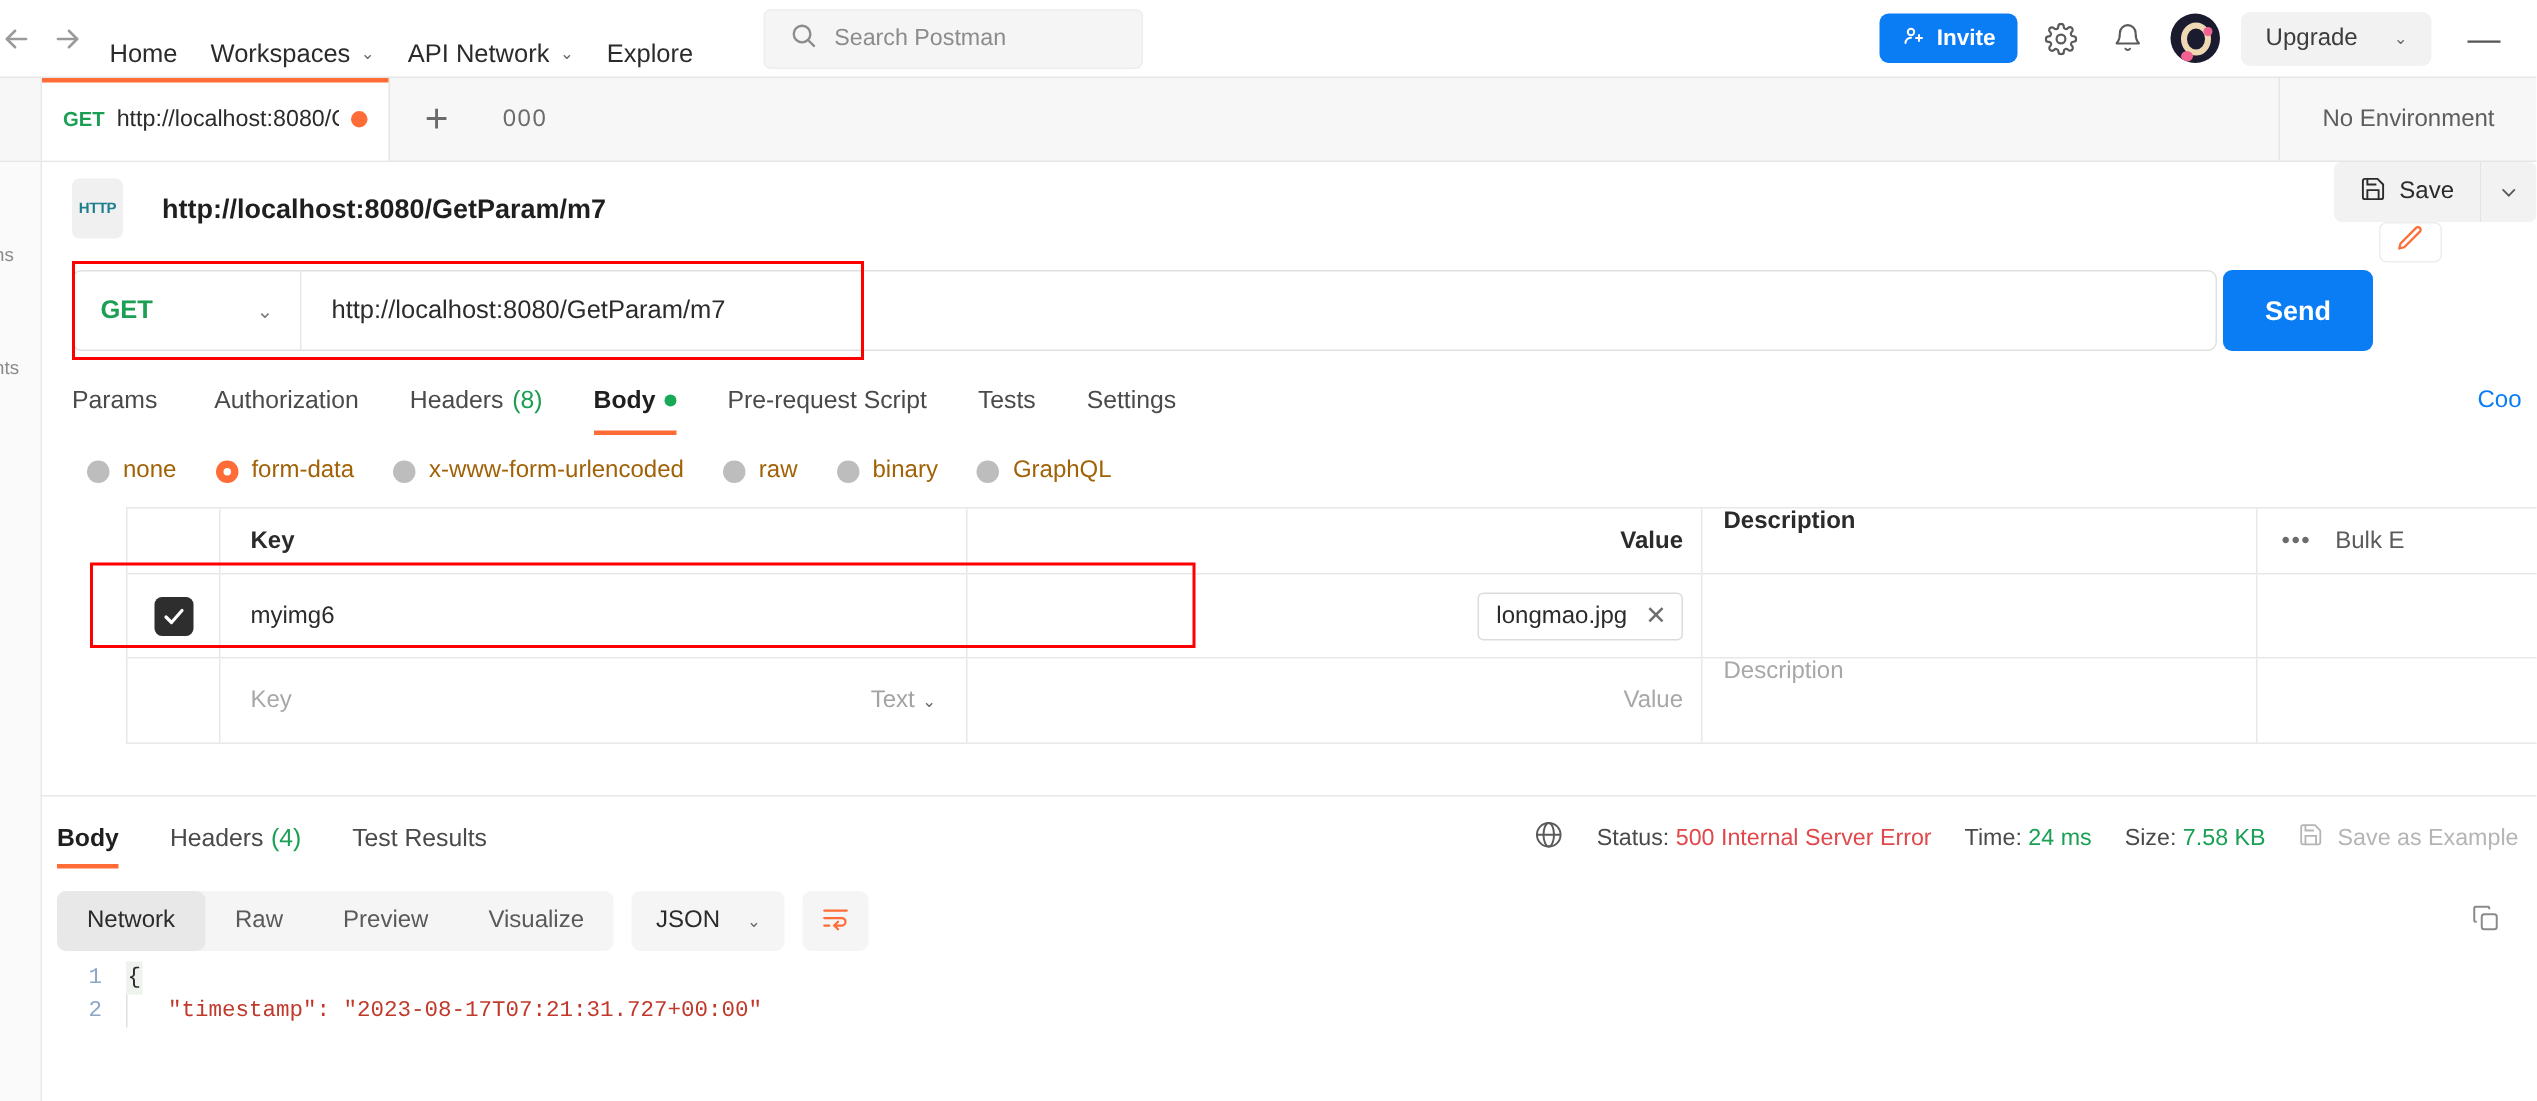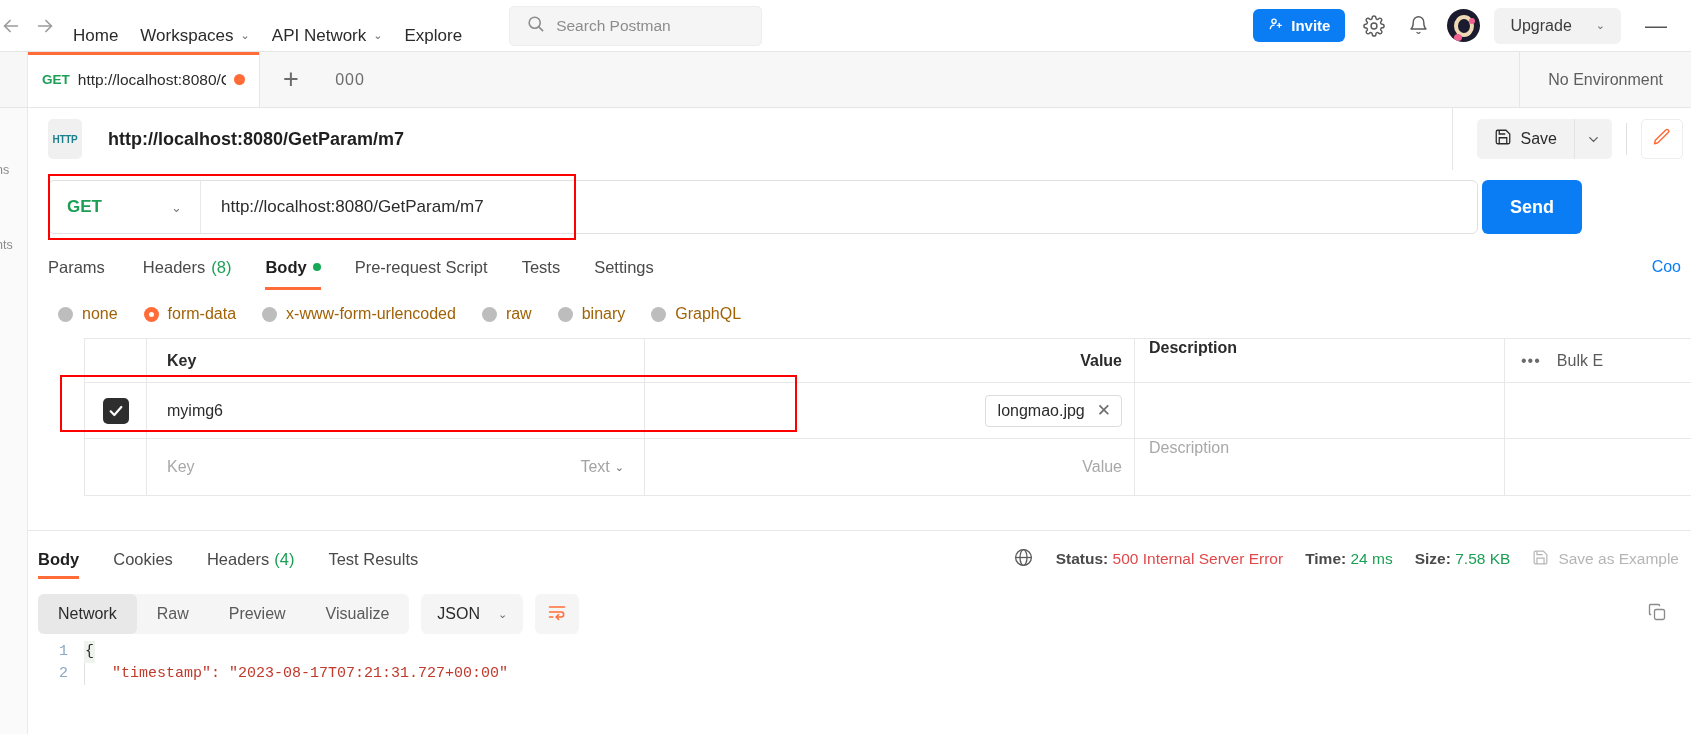--- a/index.html
+++ b/index.html
@@ -114,21 +114,21 @@
     height:62px; display:flex; align-items:center; padding-left:48px;
     background:#fff;
   }
   .http-badge {
     width:34px; height:40px; border-radius:5px; background:#f0f0f0;
     display:flex; align-items:center; justify-content:center;
     color:#1c7f8e; font-size:10px; font-weight:bold; flex:none;
     letter-spacing:-0.3px;
   }
   .req-title { font-size:18px; font-weight:bold; color:#1f1f1f; margin-left:26px; }
-  .title-right { margin-left:auto; display:flex; align-items:center; height:100%; }
+  .title-right { margin-left:auto; display:flex; align-items:center; height:100%;flex-direction:column; }
   .divider-v { width:1px; height:100%; background:#e6e6e6; }
   .save-group { display:flex; align-items:center; margin-left:24px; }
   .save-btn {
     background:#f2f2f2; border-radius:5px 0 0 5px; height:40px; padding:0 17px;
     display:flex; align-items:center; gap:9px; font-size:16px; color:#2b2b2b;
   }
   .save-caret {
     background:#f2f2f2; border-radius:0 5px 5px 0; height:40px; width:38px;
     display:flex; align-items:center; justify-content:center; color:#5a5a5a;
     border-left:1px solid #e4e4e4;
@@ -248,21 +248,21 @@
   .resp-tab {
     font-size:16.5px; color:#4a4a4a; padding:0 17px; position:relative;
     height:56px; display:flex; align-items:center; gap:5px;
   }
   .resp-tab:first-child { padding-left:0; }
   .resp-tab.active { color:#1f1f1f; font-weight:bold; }
   .resp-tab.active::after {
     content:""; position:absolute; left:0; right:17px; bottom:8px; height:3px; background:#ff6c37;
   }
   .status-right { margin-left:auto; display:flex; align-items:center; gap:22px; font-size:15.5px; color:#4a4a4a; }
-  .status-right b { font-weight:bold;margin-top:16px; }
+  .status-right b { font-weight:normal;margin-top:16px; }
   .st-val-red { color:#e1484b; }
   .st-val-green { color:#1a9f54; }
   .save-example { color:#b5b5b5; display:flex; align-items:center; gap:9px; }
 
   .resp-toolbar {
     display:flex; align-items:center; gap:12px; padding-left:38px; height:54px;
   }
   .seg {
     background:#f5f5f5; border-radius:6px; height:40px; display:flex; align-items:center;
   }
@@ -429,20 +429,23 @@
   </div>
   <div class="send-btn">Send</div>
   <div class="redbox1"></div>
 </div>
 
 <div class="req-tabs">
   <div class="req-tab">
     <span>Params</span>
   </div>
   <div class="req-tab">
+    <span>Authorization</span>
+  </div>
+  <div class="req-tab">
     <span>Headers</span>
     <span class="count-green">(8)</span>
   </div>
   <div class="req-tab active">
     <span>Body</span>
     <span class="green-dot"></span>
   </div>
   <div class="req-tab">
     <span>Pre-request Script</span>
   </div>
@@ -544,23 +547,20 @@
   </div>
   <div class="redbox2"></div>
 </div>
 
 <div class="resp-sep"></div>
 
 <div class="resp-status-row">
   <div class="resp-tabs">
     <div class="resp-tab active">
       <span>Body</span>
-    </div>
-    <div class="resp-tab">
-      <span>Cookies</span>
     </div>
     <div class="resp-tab">
       <span>Headers</span>
       <span class="count-green">(4)</span>
     </div>
     <div class="resp-tab">
       <span>Test Results</span>
     </div>
   </div>
 

